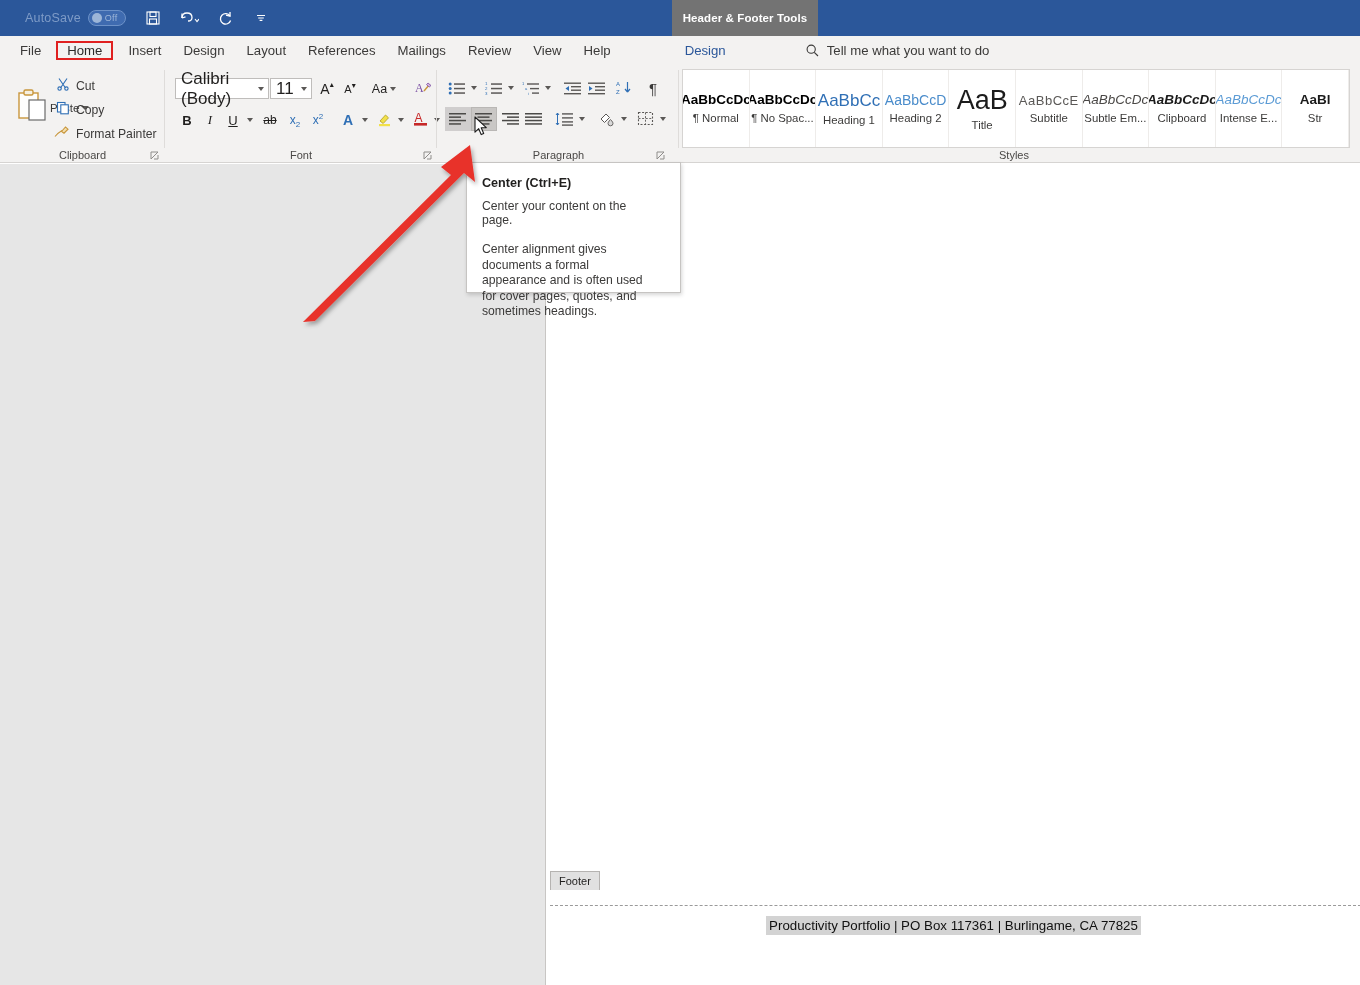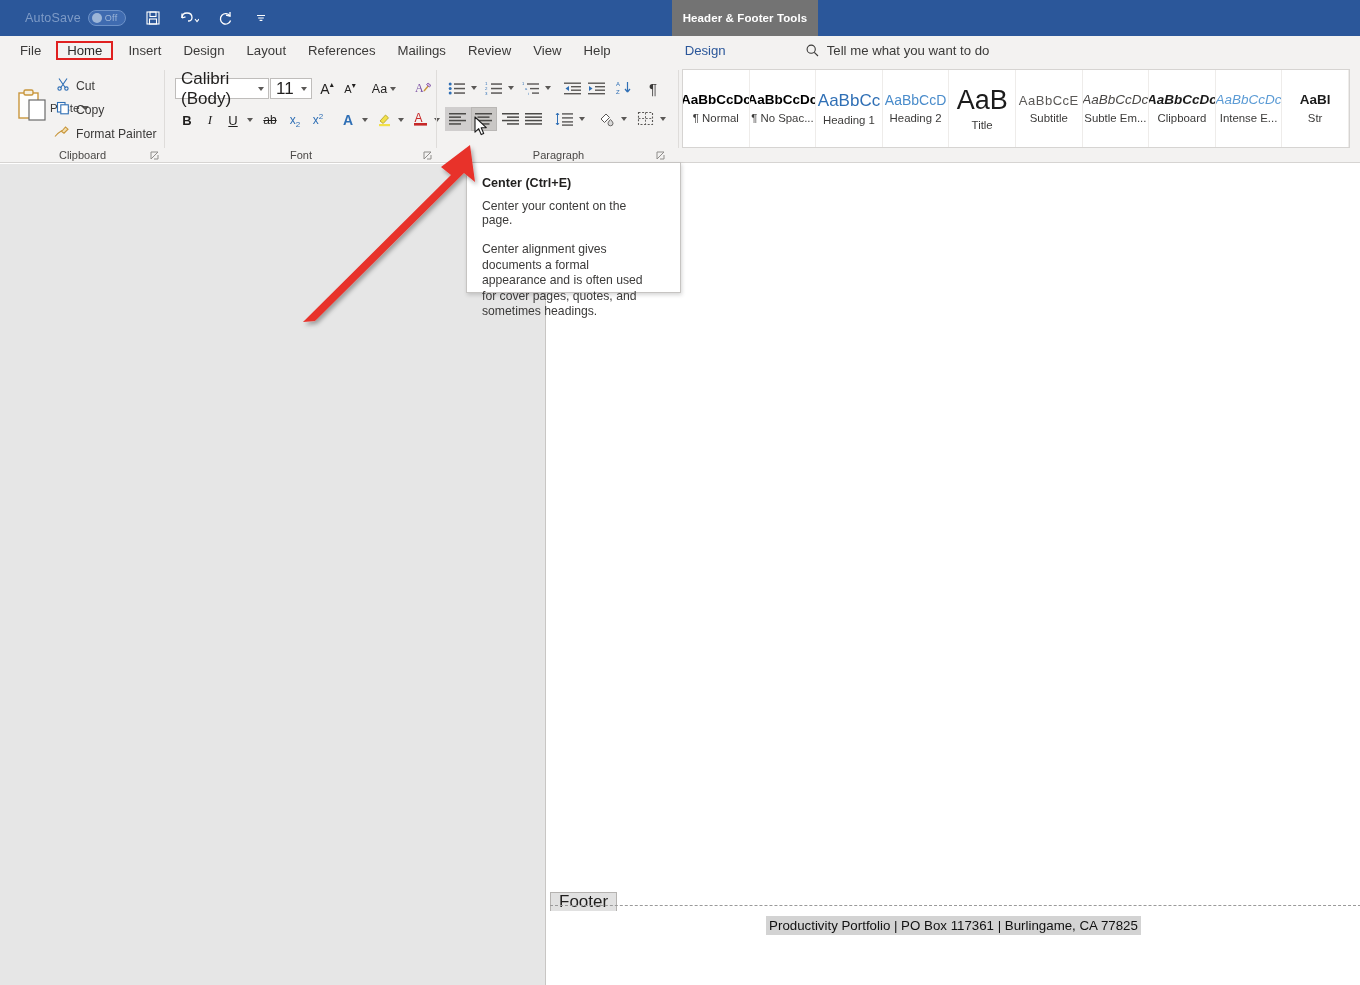--- a/index.html
+++ b/index.html
@@ -160,24 +160,24 @@
   
   .workspace {
     position: absolute; left: 0; top: 164px; width: 1360px; height: 821px;
     background: #e6e6e6;
   }
   .page {
     position: absolute; left: 545px; top: 0; width: 815px; height: 821px;
     background: #ffffff; border-left: 1px solid #c8c6c4;
   }
   .footer-tag {
-    position: absolute; left: 4px; top: 728px; height: 19px;
+    position: absolute; left: 4px; top: 707px; height: 19px;
     background: #e1e1e1; border: 1px solid #b5b3b1; border-bottom: none;
     display: flex; align-items: center; padding: 0 8px;
-    font-size: 17px; color: #201f1e;
+    font-size: 11px; color: #201f1e;
   }
   .footer-rule {
     position: absolute; left: 4px; top: 741px; width: 811px; height: 0;
     border-top: 1px dashed #9a9a9a;
   }
   .footer-text-row {
     position: absolute; left: 0; top: 752px; width: 815px;
     display: flex; justify-content: center;
   }
   .footer-text {
@@ -588,20 +588,21 @@
         </div>
         <div class="style-cell">
           <span class="style-prev" style="font-style:italic; color:#5b9bd5;">AaBbCcDc</span>
           <span class="style-name">Intense E...</span>
         </div>
         <div class="style-cell">
           <span class="style-prev" style="font-weight:bold; color:#1b1b1b;">AaBl</span>
           <span class="style-name">Str</span>
         </div>
       </div>
+      <div class="group-label" style="left:0; width:668px;">Styles</div>
     </div>
   </div>
 
   <div class="workspace">
     <div class="page">
       <div class="footer-tag">Footer</div>
       <div class="footer-rule"></div>
       <div class="footer-text-row">
         <span class="footer-text">Productivity Portfolio | PO Box 117361 | Burlingame, CA 77825</span>
       </div>

